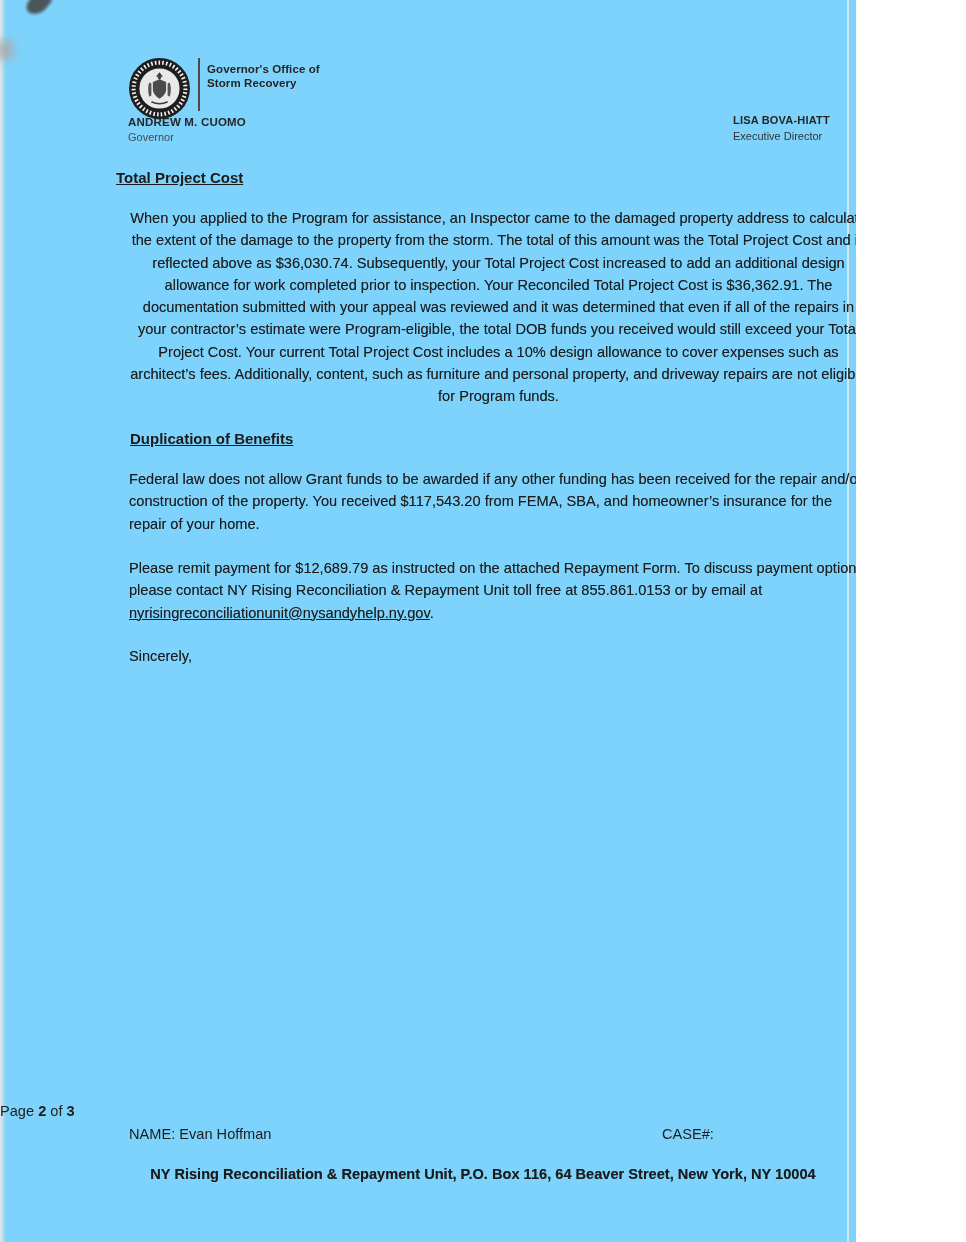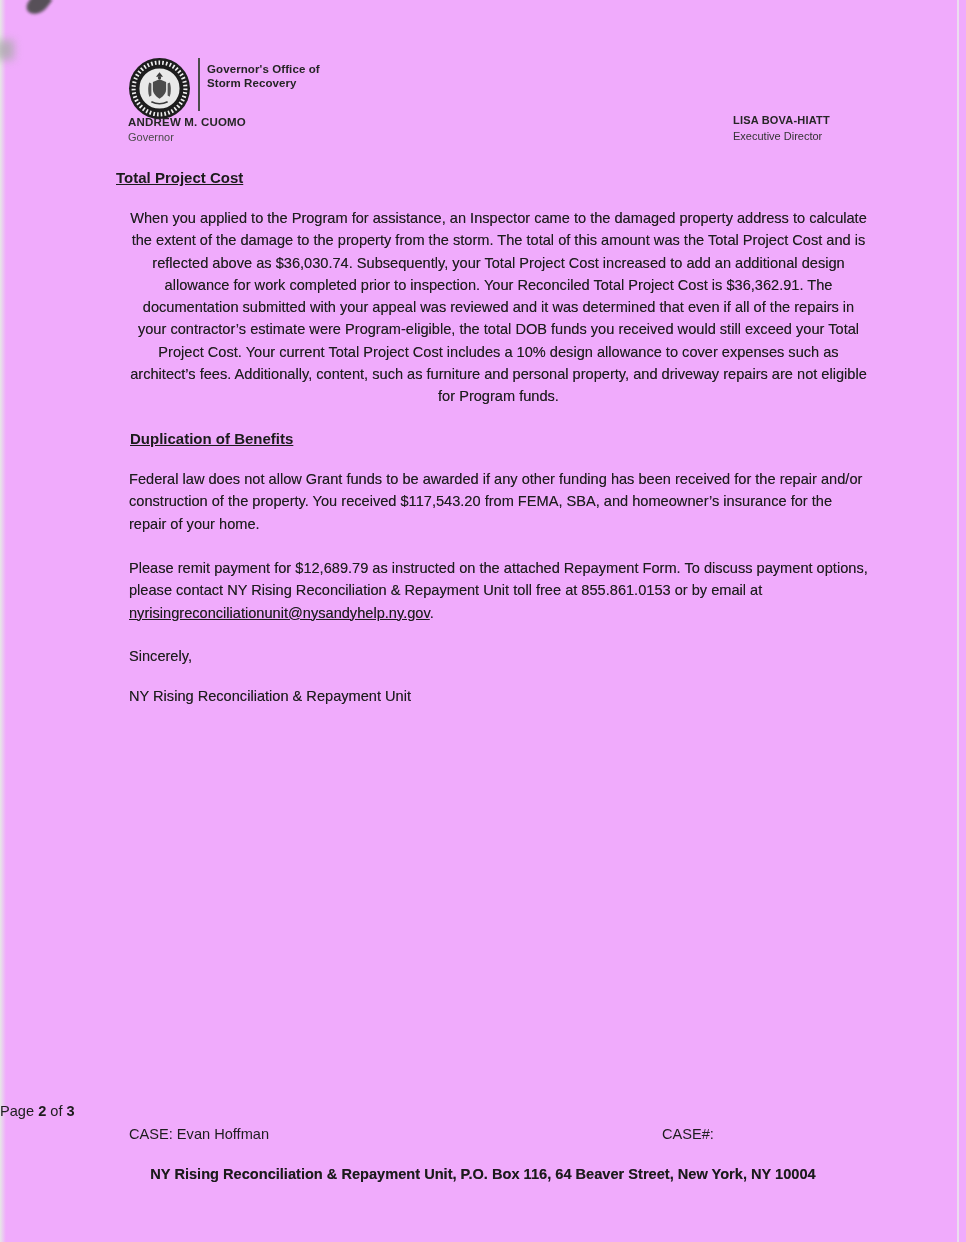--- a/index.html
+++ b/index.html
@@ -1,21 +1,21 @@
 <!DOCTYPE html>
 <html><head>
 <meta charset="utf-8">
 <style>
   * { margin:0; padding:0; box-sizing:border-box; }
   html,body { width:966px; height:1242px; background:#fff; }
   body { font-family:"Liberation Sans", sans-serif; color:#1c1c1c; }
 
   .page {
-    position:relative; width:966px; height:1242px;
-    background:#f0abfc; overflow:hidden;
+    position:relative; width:856px; height:1242px;
+    background:#7dd3fc; overflow:hidden;
   }
 
   
   .edge-left {
     position:absolute; left:0; top:0; bottom:0; width:6px;
     background:linear-gradient(to right, #e7e7e7, rgba(255,255,255,0));
   }
   .edge-right {
     position:absolute; right:7px; top:0; bottom:0; width:2px;
     background:#eaeaea; opacity:.8;
@@ -131,30 +131,29 @@
 
   <div class="heading sec1-heading">Total Project Cost</div>
   <div class="para sec1-body">When you applied to the Program for assistance, an Inspector came to the damaged property address to calculate the extent of the damage to the property from the storm. The total of this amount was the Total Project Cost and is reflected above as $36,030.74. Subsequently, your Total Project Cost increased to add an additional design allowance for work completed prior to inspection. Your Reconciled Total Project Cost is $36,362.91. The documentation submitted with your appeal was reviewed and it was determined that even if all of the repairs in your contractor’s estimate were Program-eligible, the total DOB funds you received would still exceed your Total Project Cost. Your current Total Project Cost includes a 10% design allowance to cover expenses such as architect’s fees. Additionally, content, such as furniture and personal property, and driveway repairs are not eligible for Program funds.</div>
 
   <div class="heading sec2-heading">Duplication of Benefits</div>
   <div class="para sec2-body">Federal law does not allow Grant funds to be awarded if any other funding has been received for the repair and/or construction of the property. You received $117,543.20 from FEMA, SBA, and homeowner’s insurance for the repair of your home.</div>
 
   <div class="para payment-body"><span>Please remit payment for $12,689.79 as instructed on the attached Repayment Form. To discuss payment options, please contact NY Rising Reconciliation &amp; Repayment Unit toll free at 855.861.0153 or by email at </span><span class="email-link">nyrisingreconciliationunit@nysandyhelp.ny.gov</span><span>.</span></div>
 
   <div class="para closing">Sincerely,</div>
-  <div class="para signature">NY Rising Reconciliation &amp; Repayment Unit</div>
 
   <div class="page-indicator">
     <span>Page</span>
     <b>2</b>
     <span>of</span>
     <b>3</b>
   </div>
   <div class="footer-name">
-    <span>CASE:</span>
+    <span>NAME:</span>
     <span>Evan Hoffman</span>
   </div>
   <div class="footer-case">
     <span>CASE#:</span>
   </div>
   <div class="footer-address">NY Rising Reconciliation &amp; Repayment Unit, P.O. Box 116, 64 Beaver Street, New York, NY 10004</div>
 
 </div>
 
 </body></html>

